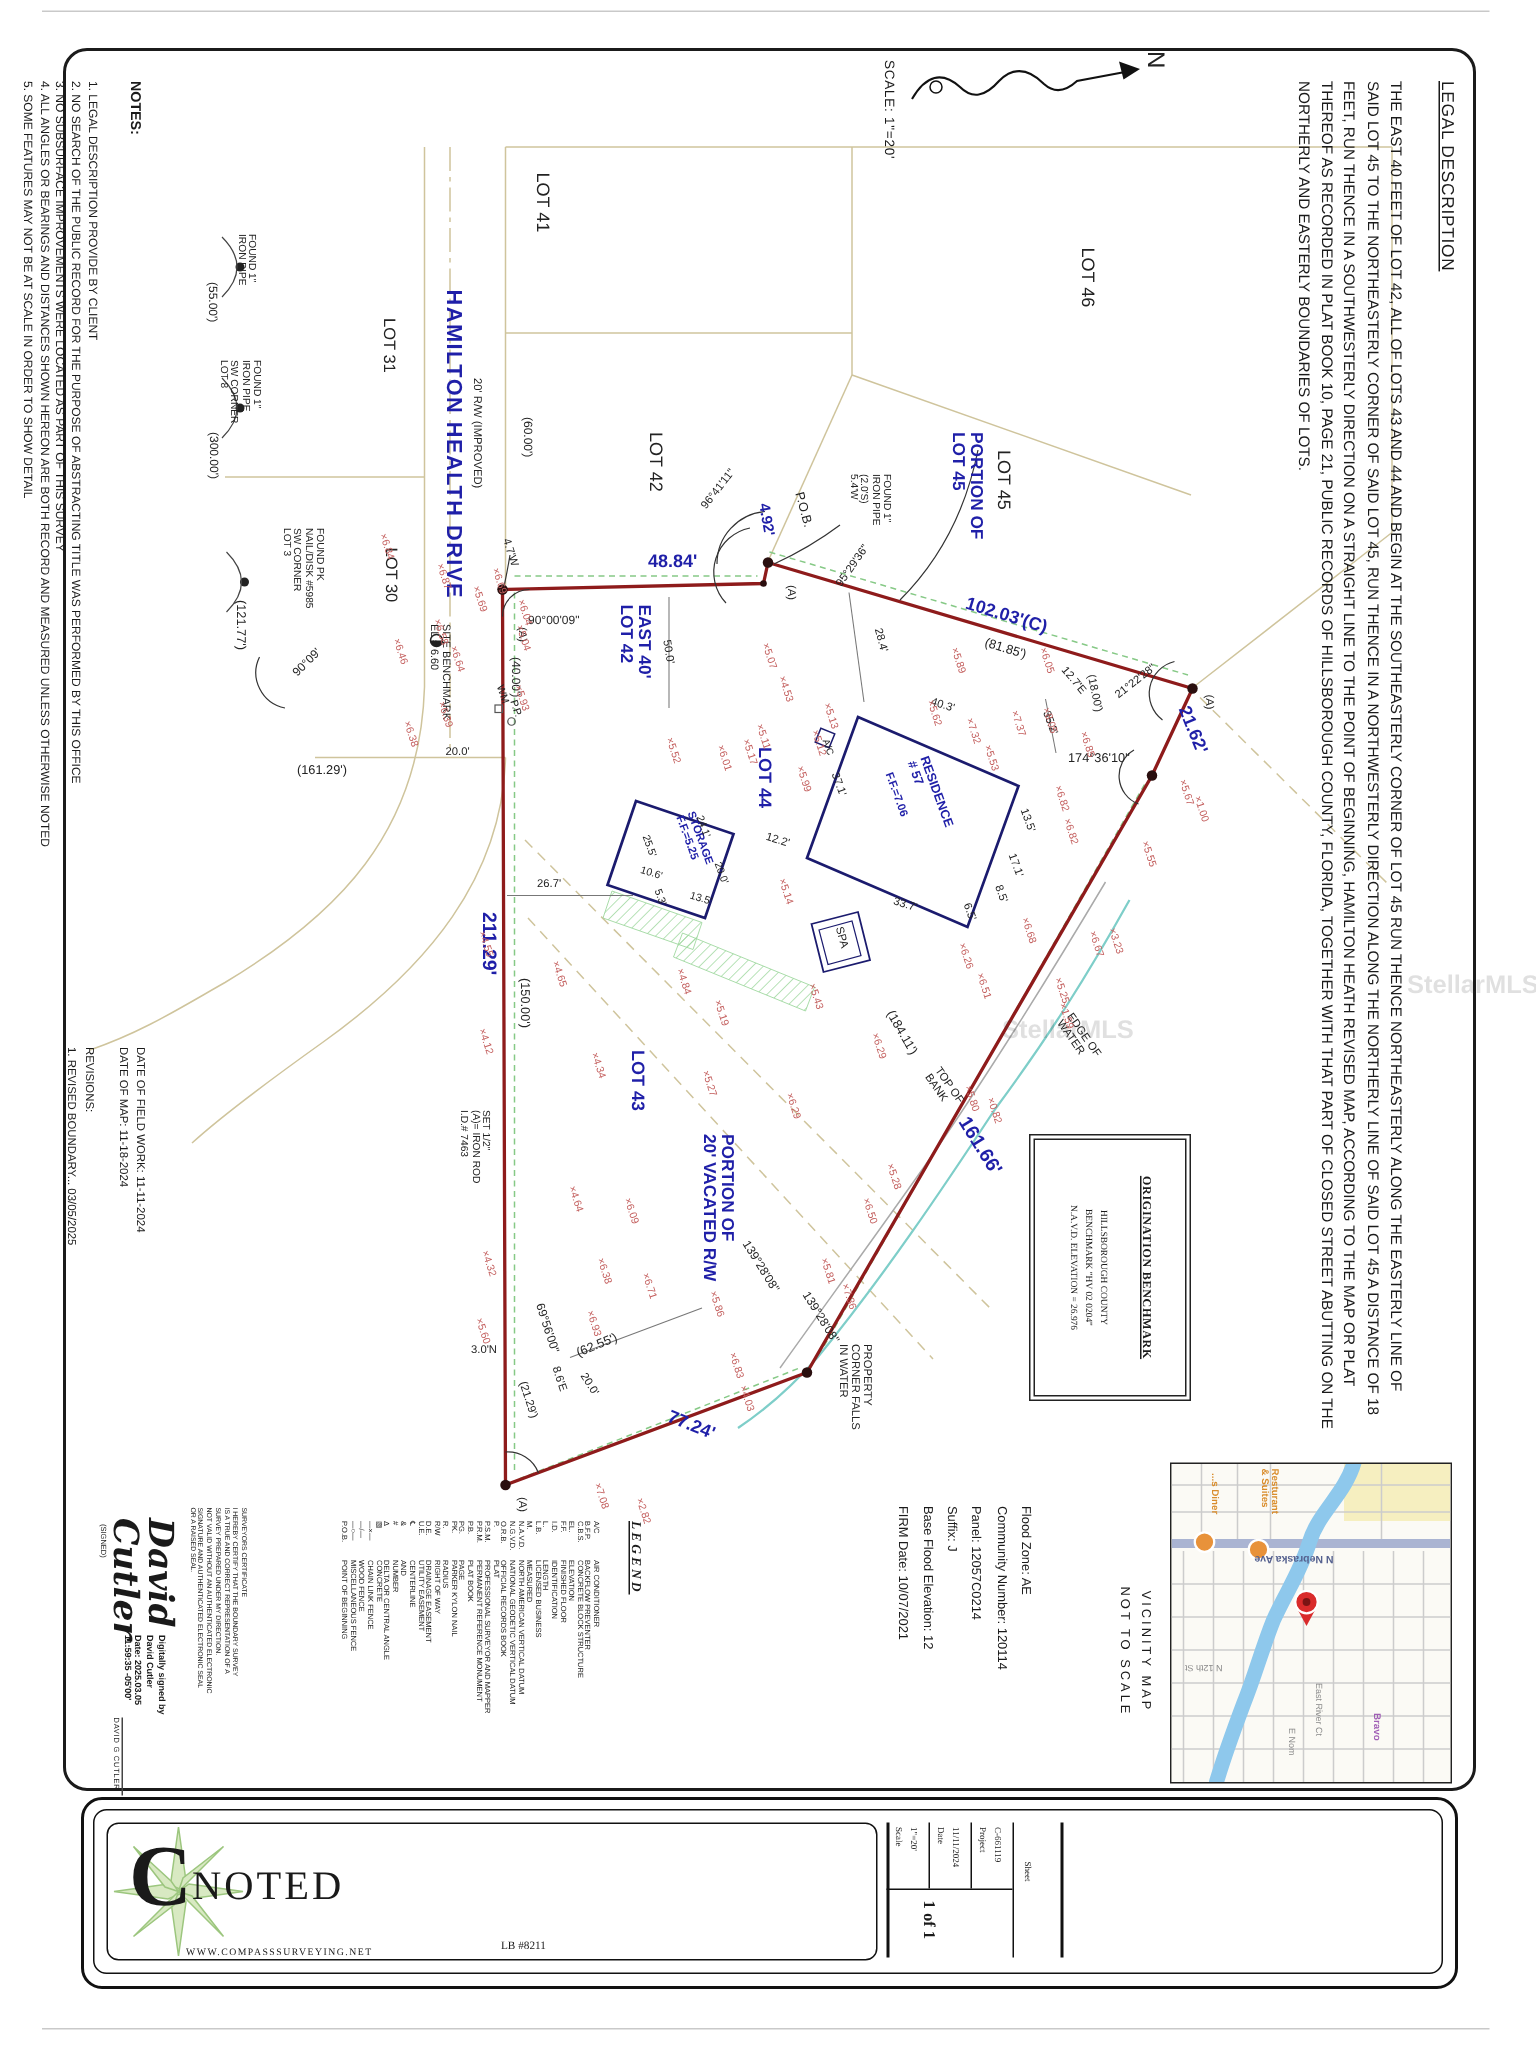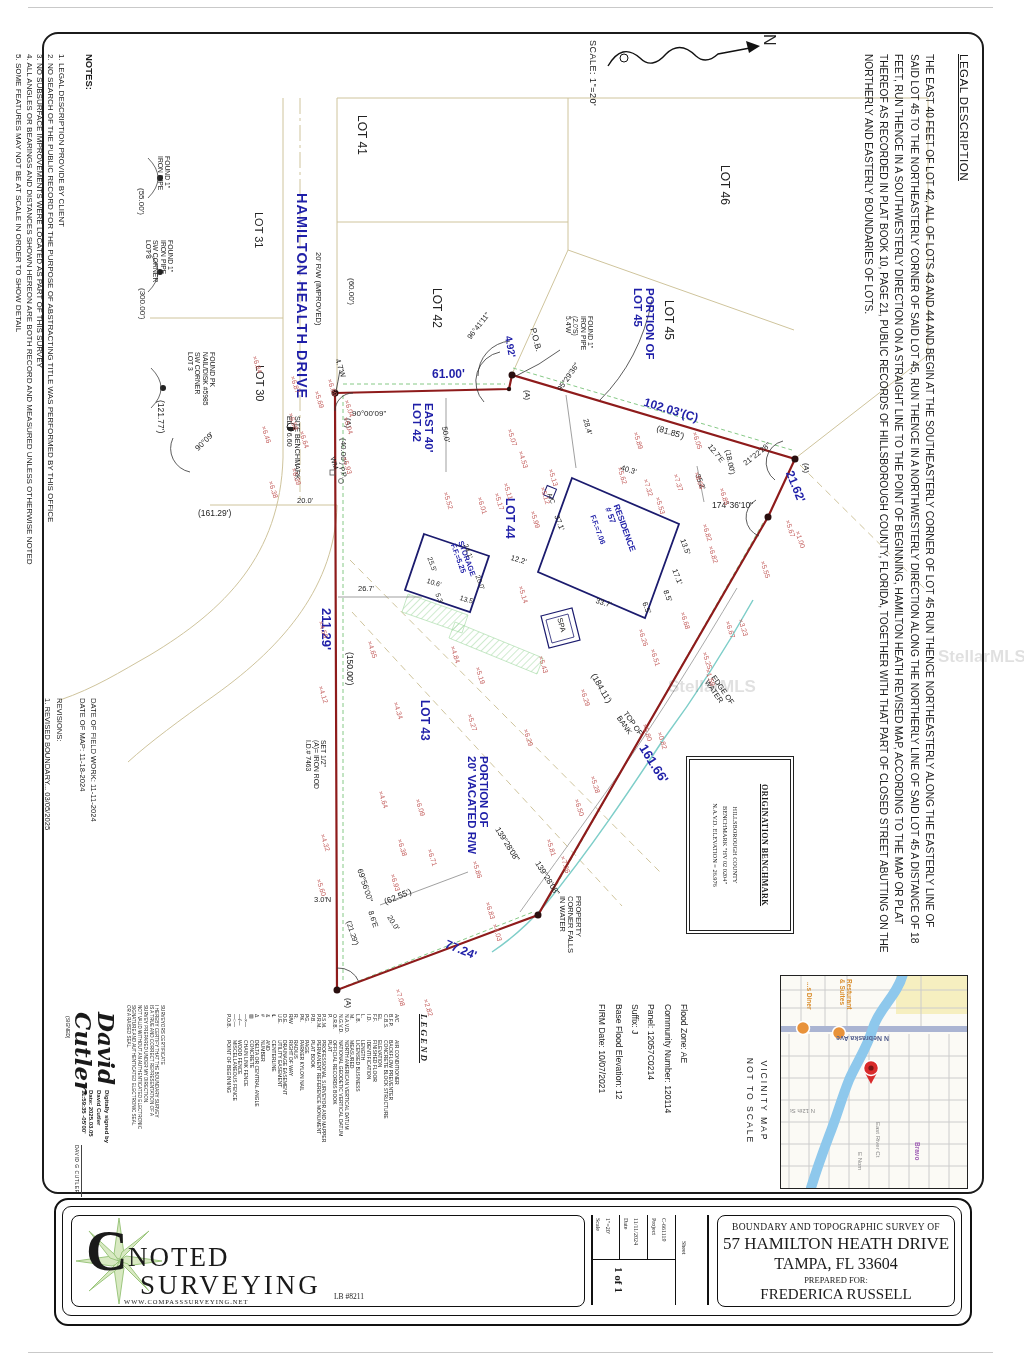--- a/index.html
+++ b/index.html
@@ -192,21 +192,21 @@
       <div class="lbl b" style="left: 516px; top: 498px; font-size: 12px; transform: rotate(90deg);">LOT 44</div>
       <div class="lbl k" style="left: 675px; top: 300px; font-size: 12px; transform: rotate(90deg);">LOT 45</div>
       <div class="lbl k" style="left: 731px; top: 165px; font-size: 12px; transform: rotate(90deg);">LOT 46</div>
       <div class="lbl b" style="left: 431px; top: 700px; font-size: 12px; transform: rotate(90deg);">LOT 43</div>
       <div class="lbl b" style="left: 656px; top: 288px; font-size: 11.5px; transform: rotate(90deg);">PORTION OF
 LOT 45</div>
       <div class="lbl b" style="left: 490px; top: 756px; font-size: 11.5px; transform: rotate(90deg);">PORTION OF
 20' VACATED R/W</div>
       <div class="lbl b" style="left: 435px; top: 403px; font-size: 11.5px; transform: rotate(90deg);">EAST 40'
 LOT 42</div>
-      <div class="lbl b" style="left: 432px; top: 368px; font-size: 12px; transform: rotate(0deg);">61.00'</div>
+      <div class="lbl b" style="left: 432px; top: 368px; font-size: 12px; transform: rotate(0deg);">48.84'</div>
       <div class="lbl b" style="left: 513px; top: 335px; font-size: 10px; transform: rotate(80deg);">4.92'</div>
       <div class="lbl b" style="left: 646px; top: 396px; font-size: 12px; transform: rotate(17deg);">102.03'(C)</div>
       <div class="lbl k" style="left: 658px; top: 424px; font-size: 8.5px; transform: rotate(17deg);">(81.85')</div>
       <div class="lbl b" style="left: 795px; top: 469px; font-size: 12px; transform: rotate(68deg);">21.62'</div>
       <div class="lbl b" style="left: 333px; top: 608px; font-size: 13px; transform: rotate(90deg);">211.29'</div>
       <div class="lbl k" style="left: 354px; top: 652px; font-size: 8.5px; transform: rotate(90deg);">(150.00')</div>
       <div class="lbl b" style="left: 648px; top: 742px; font-size: 13px; transform: rotate(58deg);">161.66'</div>
       <div class="lbl b" style="left: 448px; top: 938px; font-size: 12px; transform: rotate(22deg);">77.24'</div>
       <div class="lbl k" style="left: 597px; top: 672px; font-size: 8.5px; transform: rotate(60deg);">(184.11')</div>
       <div class="lbl k" style="left: 383px; top: 898px; font-size: 8.5px; transform: rotate(-22deg);">(62.55')</div>
@@ -486,21 +486,20 @@
             <polygon points="2,45 38,40 50,45 38,50"></polygon>
             <polygon points="88,45 52,40 45,45 52,50"></polygon>
             <polygon points="15,15 40,38 45,45 36,42"></polygon>
             <polygon points="75,75 52,52 45,45 54,48"></polygon>
             <polygon points="75,15 52,38 45,45 48,36"></polygon>
             <polygon points="15,75 38,52 45,45 42,54"></polygon>
           </g>
         </svg>
         <div class="logo-c" style="left:14px;top:6px;">C</div>
         <div class="logo-ompass" style="left:56px;top:26px;">NOTED</div>
-        <div class="logo-surveying" style="left:68px;top:54px;">SURVEYING</div>
         <div class="logo-web" style="left:52px;top:82px;">WWW.COMPASSSURVEYING.NET</div>
         <div class="logo-lb" style="left:262px;top:76px;">LB #8211</div>
       </div>
 
       <div style="position:absolute;left:528px;top:8px;width:118px;height:90px;" class="serif">
         <div class="mid-line" style="left:0;top:0;width:1.5px;height:90px;"></div>
         <div class="mid-line" style="left:116px;top:0;width:1.5px;height:90px;"></div>
         <div class="mid-line" style="left:28px;top:0;width:1px;height:44px;"></div>
         <div class="mid-line" style="left:56px;top:0;width:1px;height:44px;"></div>
         <div class="mid-line" style="left:84px;top:0;width:1px;height:90px;"></div>
@@ -508,23 +507,16 @@
         <div class="mid-lbl" style="left:10px;top:3px;">Scale</div>
         <div class="mid-lbl" style="left:20px;top:3px;">1"=20'</div>
         <div class="mid-lbl" style="left:38px;top:3px;">Date</div>
         <div class="mid-lbl" style="left:48px;top:3px;">11/11/2024</div>
         <div class="mid-lbl" style="left:66px;top:3px;">Project</div>
         <div class="mid-lbl" style="left:76px;top:3px;">C-661119</div>
         <div class="mid-lbl" style="left:96px;top:26px;">Sheet</div>
         <div class="mid-lbl mid-big" style="left:34px;top:52px;">1 of 1</div>
       </div>
 
-      <div class="tb-cell serif tb-right" style="left:654px;top:8px;width:236px;height:90px;">
-        <div class="tb-line1">BOUNDARY AND TOPOGRAPHIC SURVEY OF</div>
-        <div class="tb-line2">57 HAMILTON HEATH DRIVE</div>
-        <div class="tb-line3">TAMPA, FL 33604</div>
-        <div class="tb-line4">PREPARED FOR:</div>
-        <div class="tb-line5">FREDERICA RUSSELL</div>
-      </div>
 
     </div>
   </div>
 </div>
 
 </body></html>

